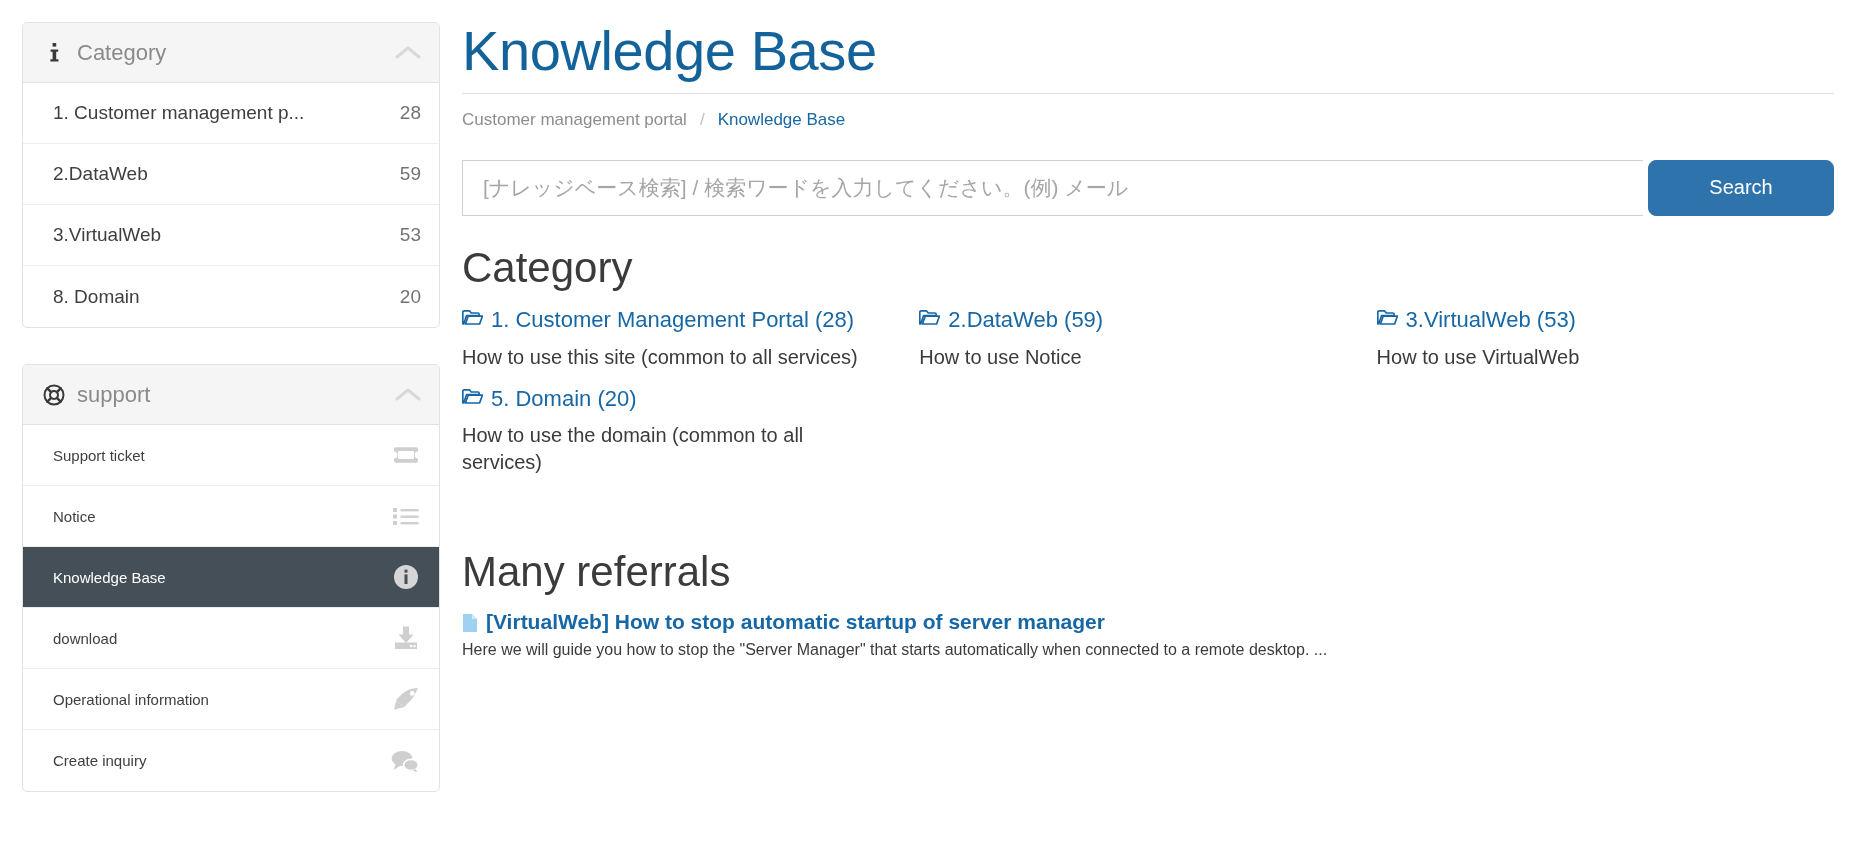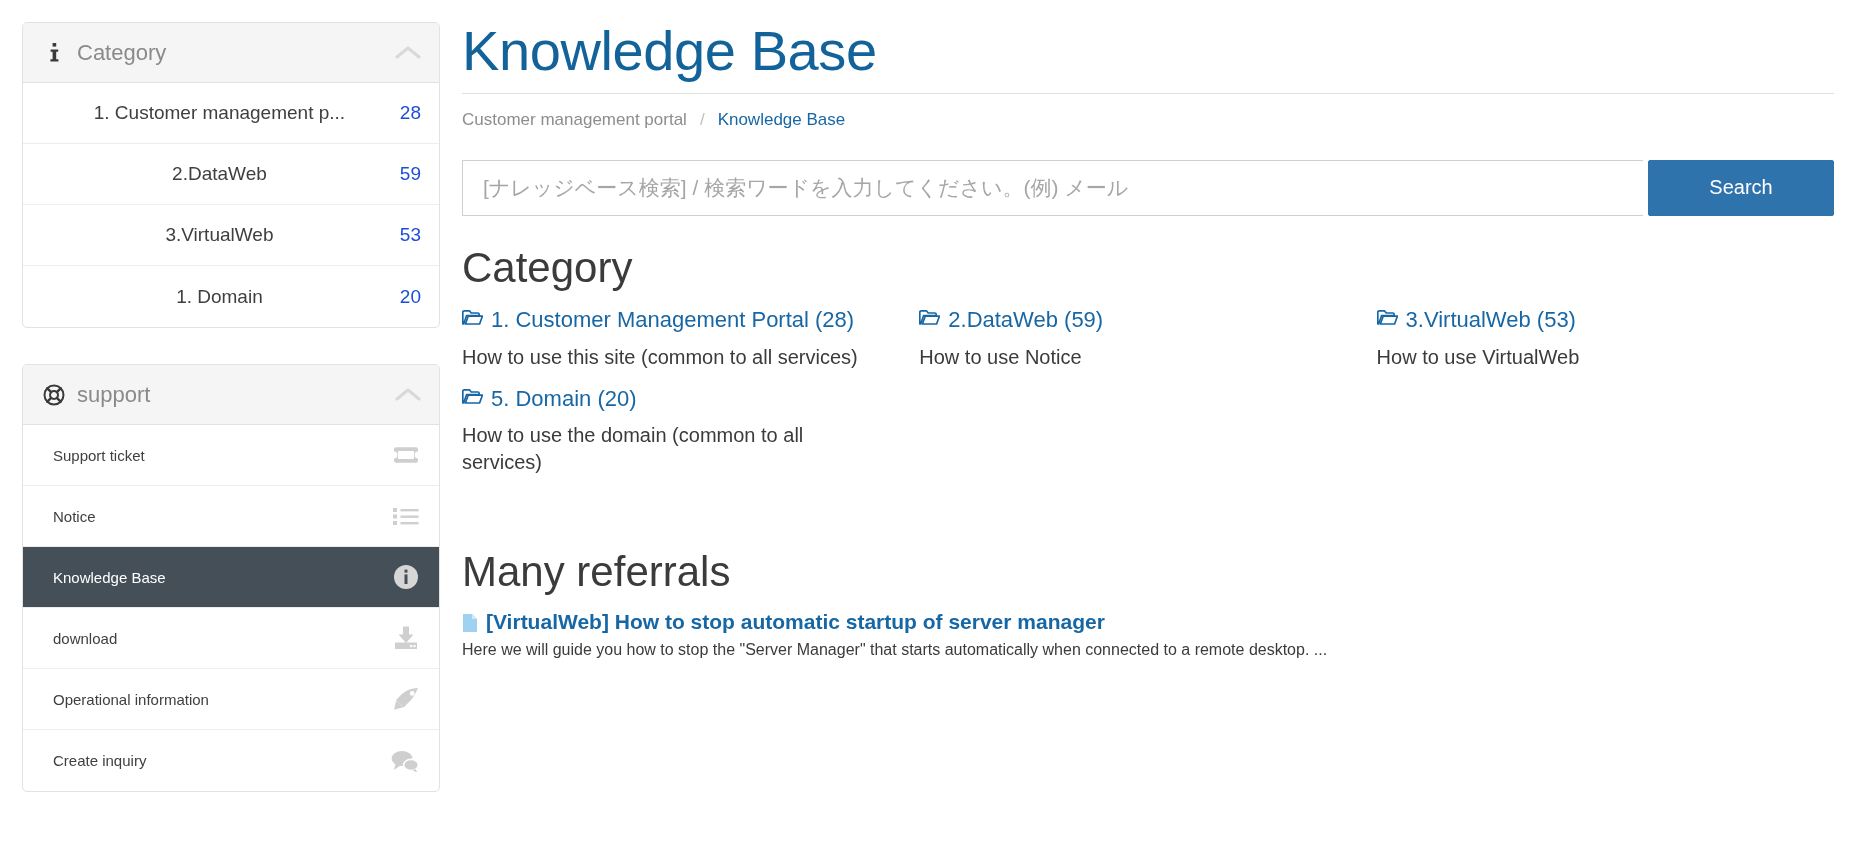--- a/index.html
+++ b/index.html
@@ -42,28 +42,27 @@
   }
   .panel-head .chev { color: #d2d2d2; display:flex; align-items:center; }
 
   .list-row {
     height: 61px;
     display: flex; align-items: center;
     padding: 0 18px 0 30px;
     border-bottom: 1px solid #ededed;
     font-size: 19px;
     color: #3f3f3f;
-    text-align: center;
   }
   .list-row:last-child { border-bottom: none; }
   .list-row .row-label {
     flex: 1 1 auto; white-space: nowrap; overflow: hidden; text-overflow: ellipsis;
     padding-right: 14px;
   }
-  .list-row .row-count { flex: 0 0 auto; color: #1d4ed8; font-size: 19px; }
+  .list-row .row-count { flex: 0 0 auto; color: #737373; font-size: 19px; }
 
   .nav-row {
     height: 61px;
     display: flex; align-items: center;
     padding: 0 20px 0 30px;
     border-bottom: 1px solid #ededed;
     font-size: 15px;
     color: #3f3f3f;
     cursor: pointer;
   }
@@ -112,21 +111,21 @@
   }
   .search-input::placeholder { color: #a6a6a6; }
   .search-btn {
     flex: 0 0 186px;
     height: 56px;
     background: #2f73ad;
     border: 1px solid #2f73ad;
     color: #ffffff;
     font-size: 20px;
     font-family: "Liberation Sans", sans-serif;
-    border-radius: 2px;
+    border-radius: 8px;
     cursor: pointer;
     margin-left: 5px;
   }
 
   .section-title {
     font-size: 42px;
     font-weight: 400;
     color: #3b3b3b;
     margin: 28px 0 14px 0;
     line-height: 1.15;
@@ -188,21 +187,21 @@
         </div>
         <div class="list-row">
           <span class="row-label">2.DataWeb</span>
           <span class="row-count">59</span>
         </div>
         <div class="list-row">
           <span class="row-label">3.VirtualWeb</span>
           <span class="row-count">53</span>
         </div>
         <div class="list-row">
-          <span class="row-label">1. Domain</span>
+          <span class="row-label">8. Domain</span>
           <span class="row-count">20</span>
         </div>
       </div>
     </section>
 
     <section class="panel">
       <div class="panel-head">
         <span class="head-icon">
           <svg width="22" height="22" viewBox="0 0 22 22">
             <circle cx="11" cy="11" r="9.5" fill="none" stroke="#3a3a3a" stroke-width="2"></circle>

